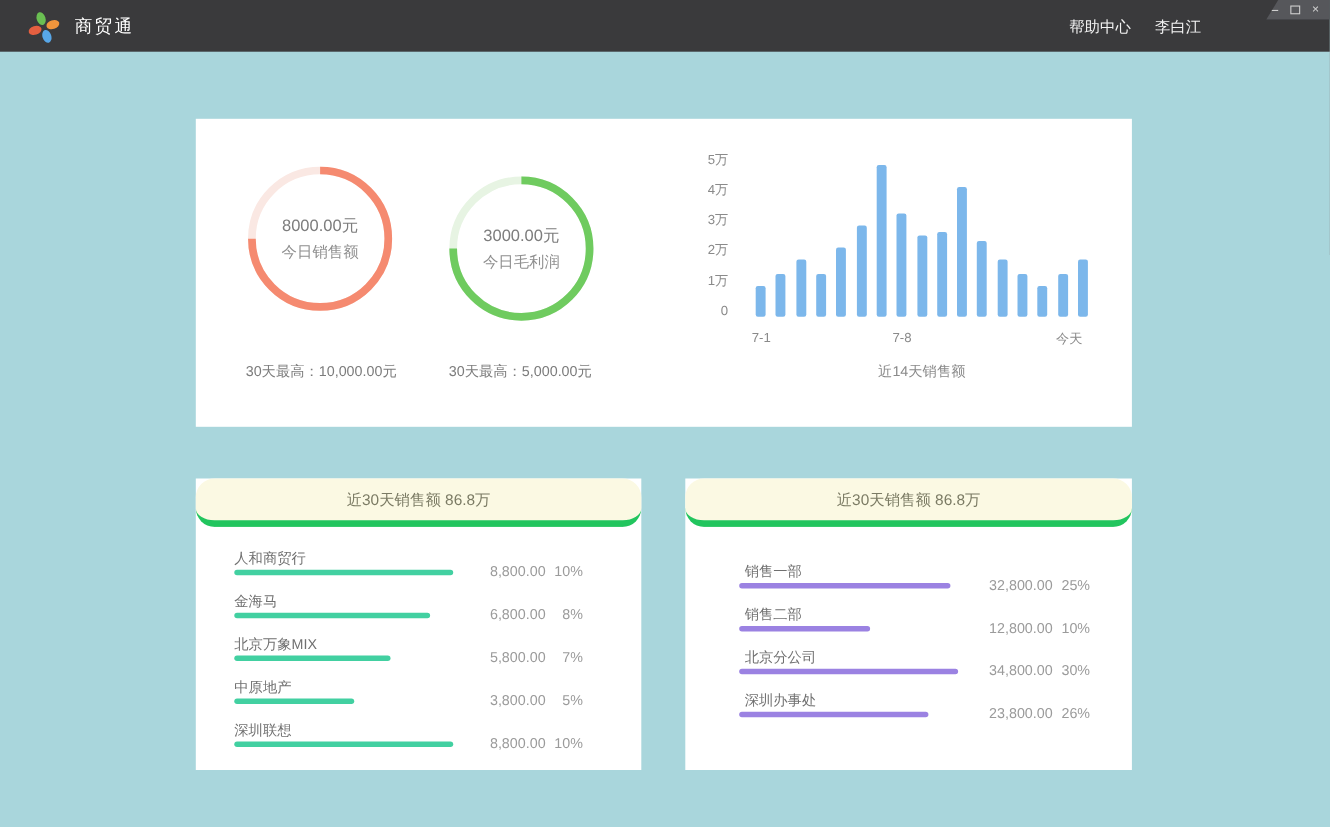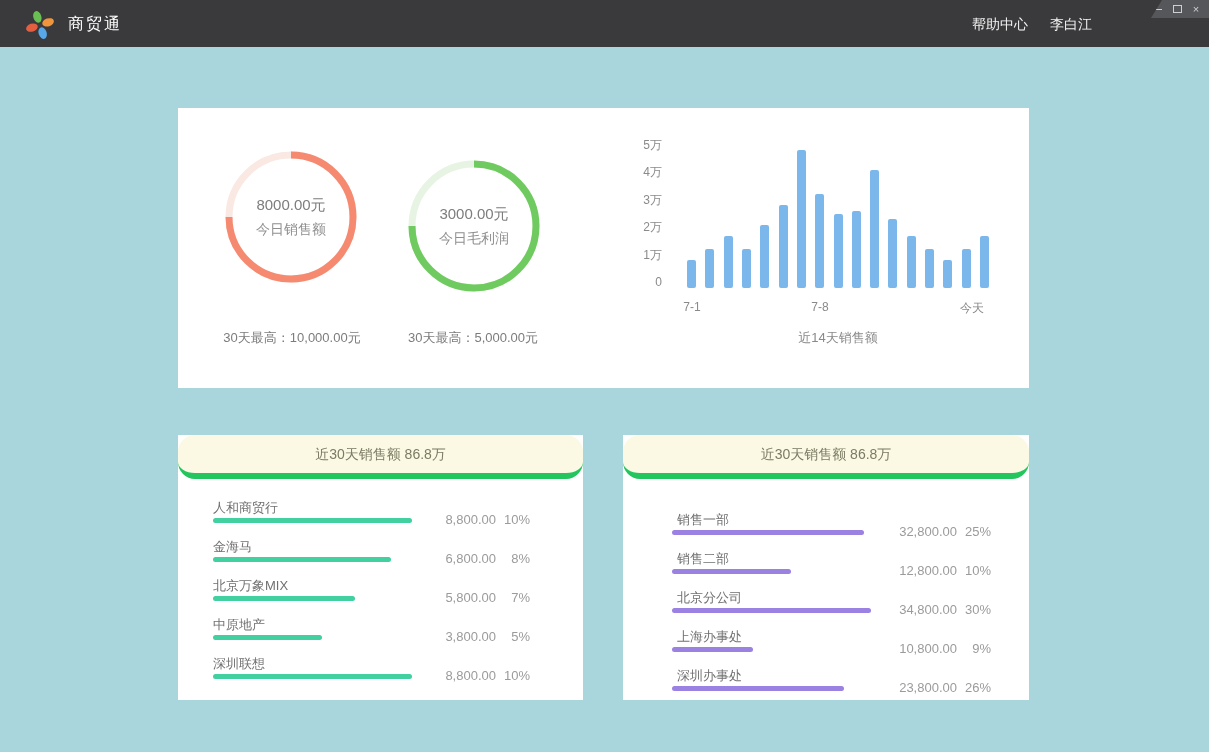--- a/index.html
+++ b/index.html
@@ -226,28 +226,20 @@
   </div>
         <div class="list-row">
     <span class="item-name">北京分公司</span>
     <span class="item-bar" style="width: 199px; background: rgb(155, 130, 226);"></span>
     <span class="item-value">
       <span class="item-amount">34,800.00</span>
       <span class="item-percent">30%</span>
     </span>
   </div>
         <div class="list-row">
-    <span class="item-name">上海办事处</span>
-    <span class="item-bar" style="width: 81px; background: rgb(155, 130, 226);"></span>
-    <span class="item-value">
-      <span class="item-amount">10,800.00</span>
-      <span class="item-percent">9%</span>
-    </span>
-  </div>
-        <div class="list-row">
     <span class="item-name">深圳办事处</span>
     <span class="item-bar" style="width: 172px; background: rgb(155, 130, 226);"></span>
     <span class="item-value">
       <span class="item-amount">23,800.00</span>
       <span class="item-percent">26%</span>
     </span>
   </div>
       </div>
   </div>
 

